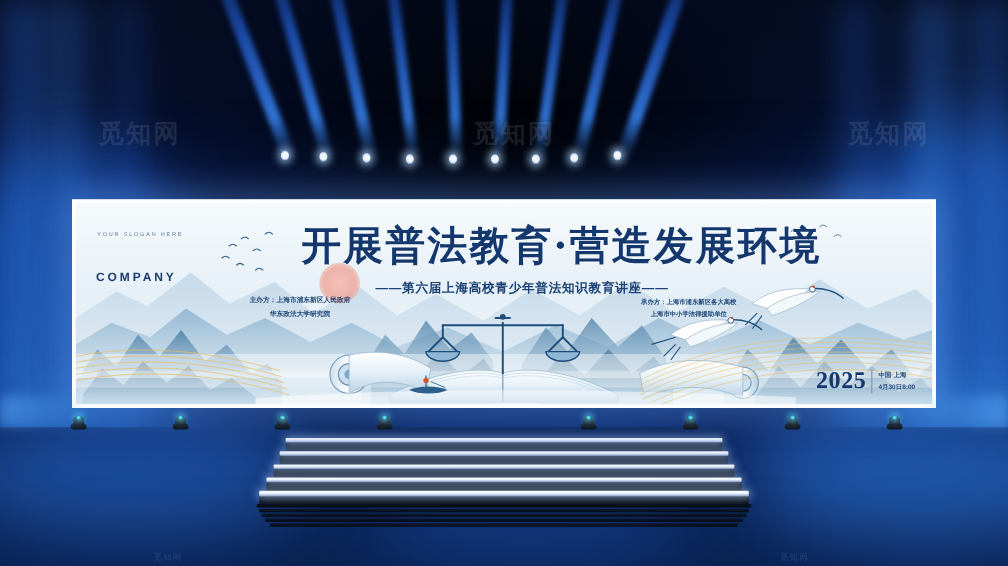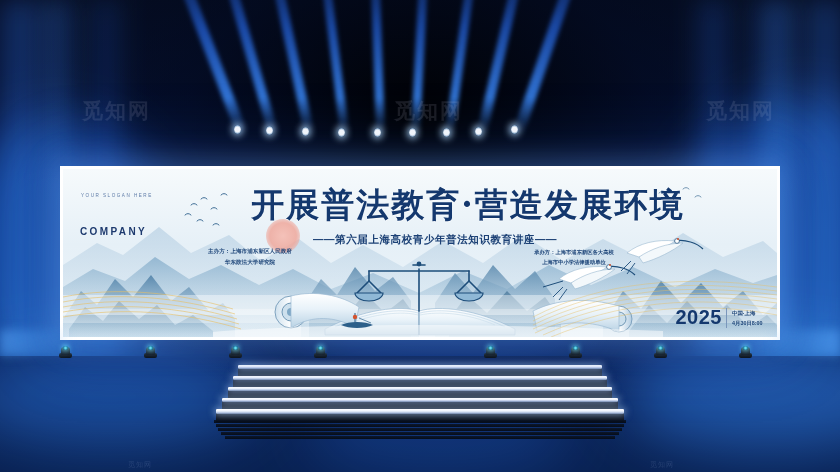--- a/index.html
+++ b/index.html
@@ -83,21 +83,21 @@
   .b-org{
     position:absolute; left:112px; top:77px; width:150px; text-align:center;
     font-size:5.6px; line-height:1.9; color:#1c4478; font-weight:700;
   }
   .b-host{
     position:absolute; right:128px; top:78px; width:150px; text-align:center;
     font-size:5.3px; line-height:1.9; color:#1c4478; font-weight:700;
   }
   .b-year{
     position:absolute; right:55px; bottom:8px; font-size:20px; font-weight:700;
-    color:#14386e; letter-spacing:.5px; font-family:Liberation Sans, sans-serif;
+    color:#14386e; letter-spacing:.5px; font-family:Liberation Serif, serif;
   }
   .b-meta{
     position:absolute; right:11px; bottom:9px; width:40px;
     border-left:1px solid #7a96bb; padding-left:5px;
     font-size:5.4px; line-height:1.85; color:#1c4478; font-weight:700;
   }
 
   
   .mh{ position:absolute; width:15px; height:13px; }
   .mh .base{ position:absolute; left:1px; bottom:0; width:13px; height:5px; background:linear-gradient(180deg,#24313f,#0d141d); border-radius:2px; }

